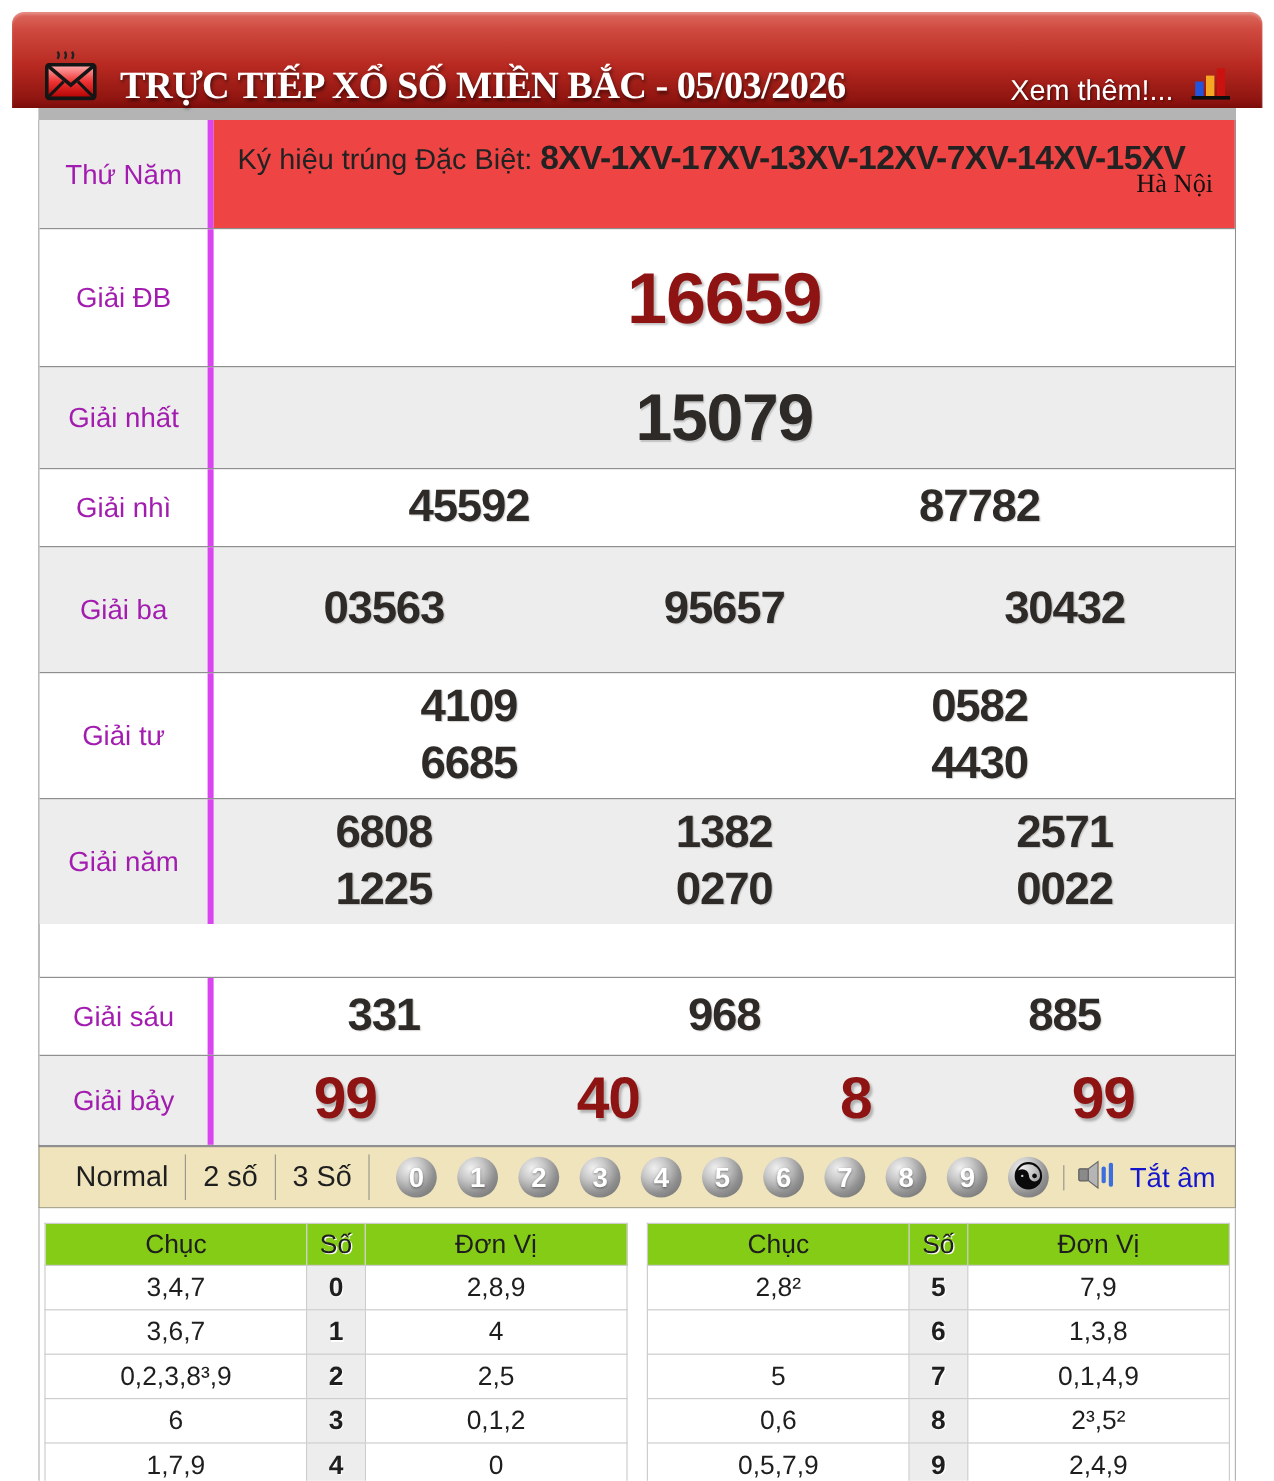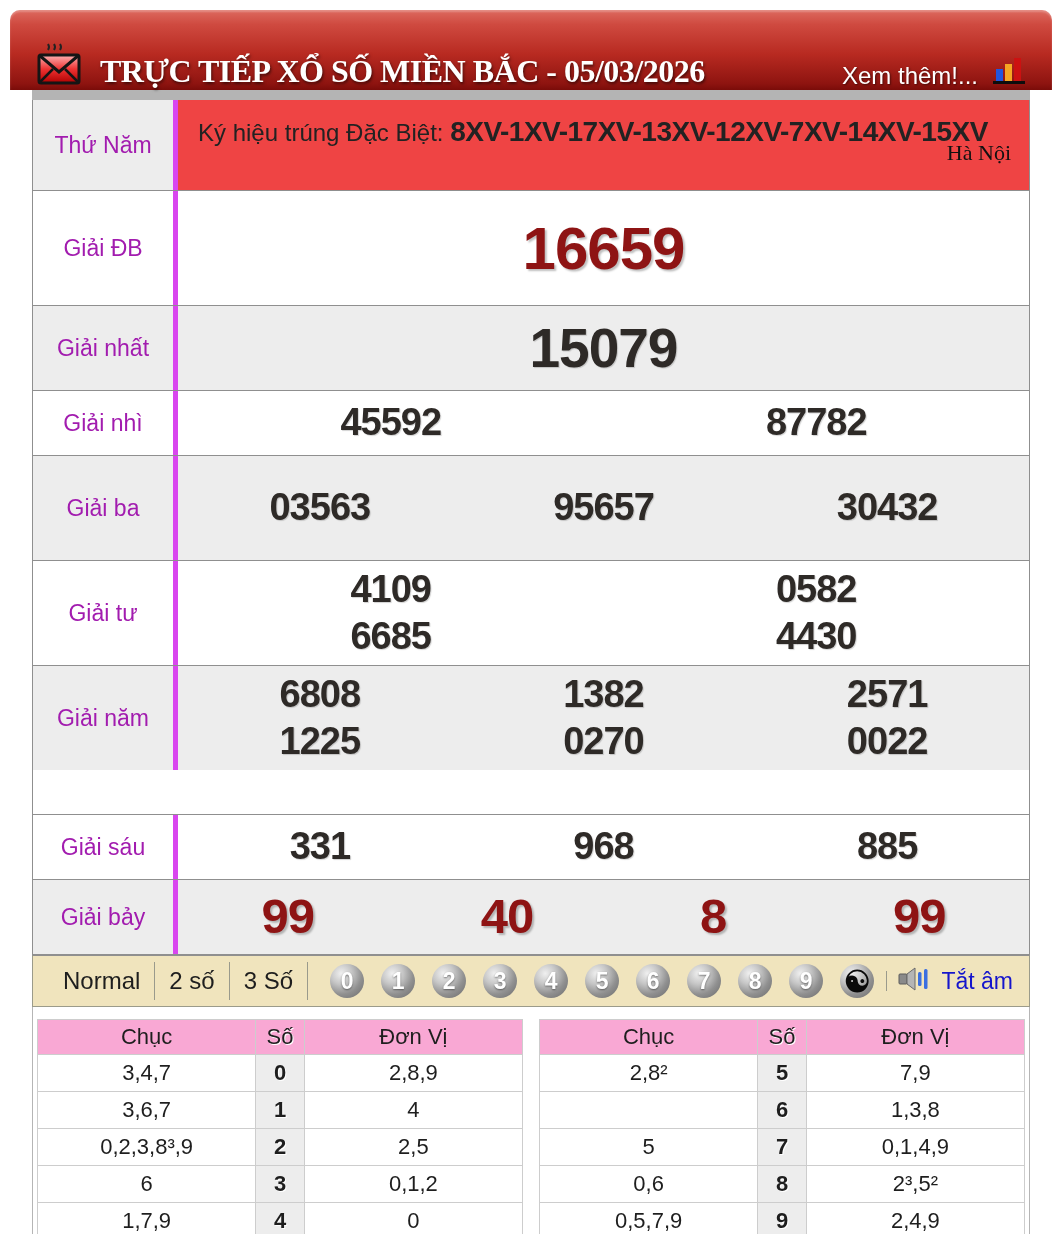--- a/index.html
+++ b/index.html
@@ -80,21 +80,21 @@
   .mute { color:#1515cc; font-size:23px; cursor:pointer; }
 
   
   .summary { background:#fff; border-left:1px solid #b5b5b5; border-right:1px solid #b5b5b5;
              display:flex; gap:16px; padding:12px 4px 10px 4px; }
   table.sum { flex:1; border-collapse:collapse; border:1px solid #a8a8a8; }
   table.sum th, table.sum td {
     border:1px solid #cdcdcd; text-align:center; font-size:22px; color:#1e1e1e;
     height:37px; font-weight:normal; background:#fff;
   }
-  table.sum th { background:#f9a8d4; height:35px; }
+  table.sum th { background:#84cc16; height:35px; }
   table.sum th.digit-h { font-weight:normal; text-shadow:1px 1px 0 #fff; }
   table.sum .digit { background:#ededed; font-weight:bold; text-shadow:1px 1px 0 #fff; }
   table.sum col.c-tens { width:45%; } table.sum col.c-digit { width:10%; } table.sum col.c-units { width:45%; }
 </style>
 </head>
 <body>
 
 <div class="widget">
 
   <div class="hdr">

